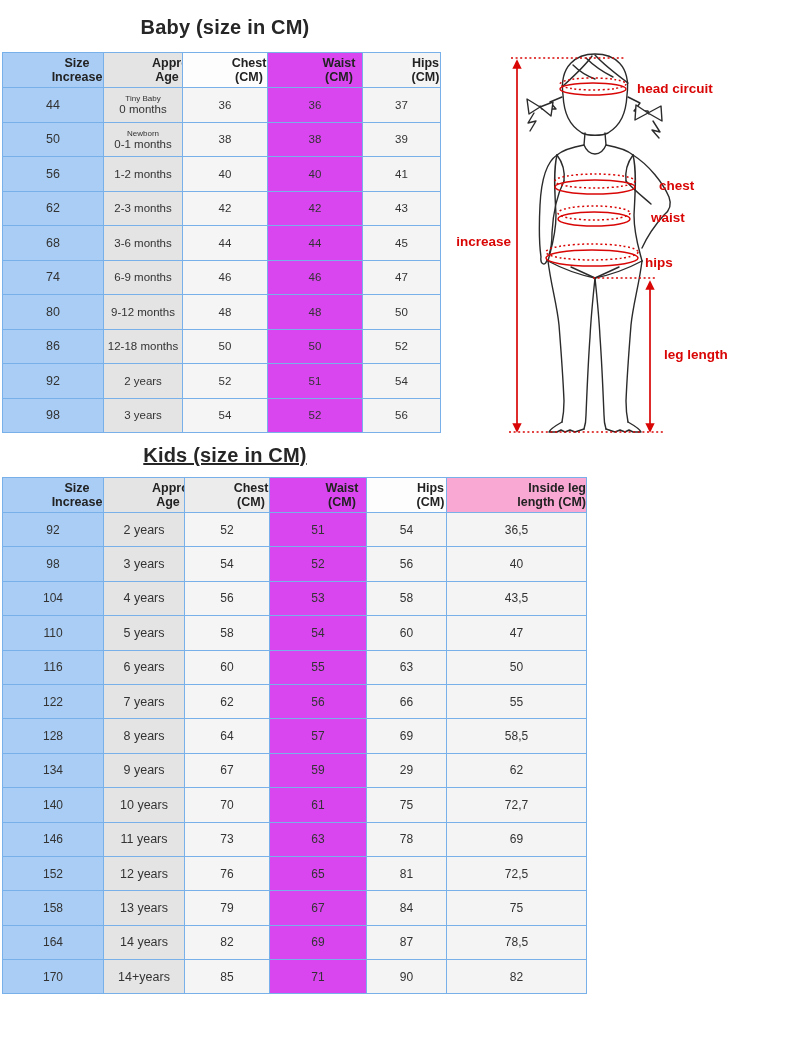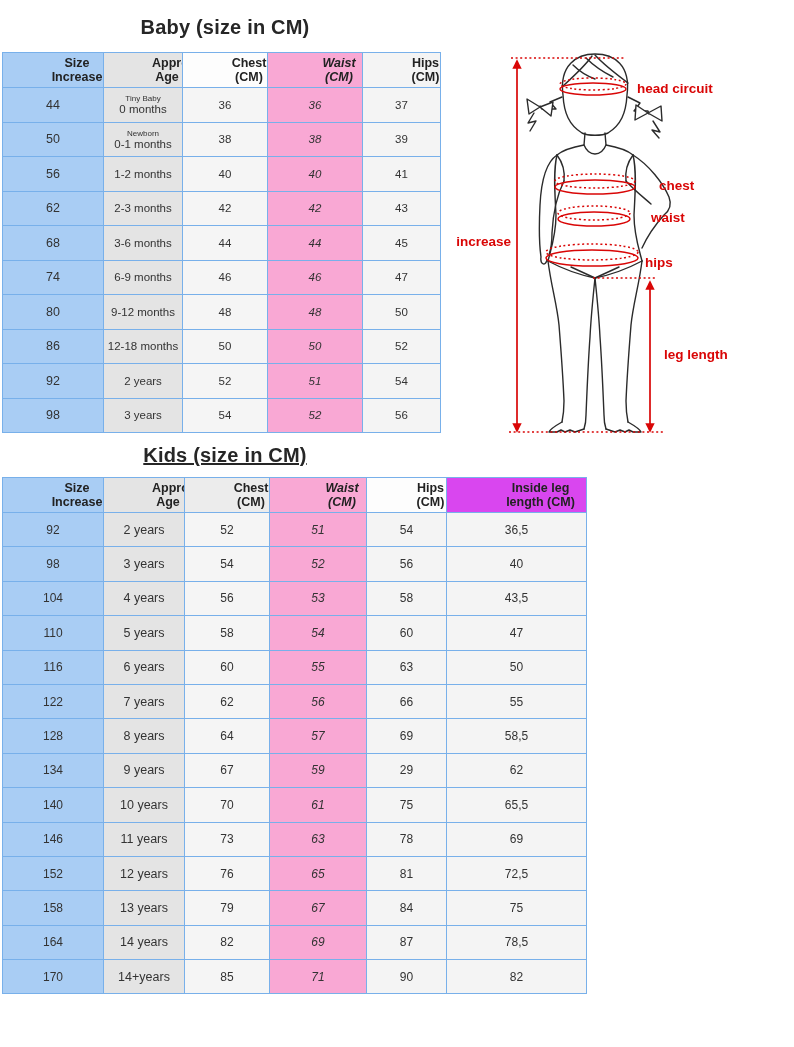--- a/index.html
+++ b/index.html
@@ -38,27 +38,27 @@
   .size-table td{font-size:11.5px;color:#333333;}
   table.kids td{font-size:12px;}
   table.kids td.c1{font-size:12.5px;}
   table.baby td.c0{font-size:12.5px;}
   table.kids td.c0{font-size:12px;}
 
   
   .size-table .c0{background:#a9cdf4;}
   .size-table .c1{background:#e4e4e4;}
   .size-table .c2{background:#f5f5f5;}
-  .size-table .c3{background:#f9a8d4;font-style:italic;}
+  .size-table .c3{background:#d946ef;}
   .size-table .c4{background:#f4f4f4;}
   .size-table .c5{background:#f4f4f4;}
   table.baby thead .c2{background:#fdfdfd;}
   table.kids thead .c2{background:#ececec;}
   table.kids thead .c4{background:#fdfdfd;}
-  table.kids thead .c5{background:#d946ef;}
+  table.kids thead .c5{background:#f9a8d4;text-align:right;}
 
   .age-note{font-size:8px;line-height:9px;color:#333333;}
 
   
   svg.figure{position:absolute;left:445px;top:45px;}
   .ink{stroke:#2b2b2b;fill:none;stroke-width:1.4;stroke-linecap:round;stroke-linejoin:round;}
   .red{stroke:#d90606;fill:none;stroke-width:1.5;}
   .dot{stroke:#d90606;fill:none;stroke-width:1.5;stroke-dasharray:2 2.6;}
   .arrow{stroke:#d90606;fill:none;stroke-width:1.7;}
   .rlabel{
@@ -255,21 +255,21 @@
           <td class="c3">59</td>
           <td class="c4">29</td>
           <td class="c5">62</td>
         </tr>
         <tr>
           <td class="c0">140</td>
           <td class="c1">10 years</td>
           <td class="c2">70</td>
           <td class="c3">61</td>
           <td class="c4">75</td>
-          <td class="c5">65,5</td>
+          <td class="c5">72,7</td>
         </tr>
         <tr>
           <td class="c0">146</td>
           <td class="c1">11 years</td>
           <td class="c2">73</td>
           <td class="c3">63</td>
           <td class="c4">78</td>
           <td class="c5">69</td>
         </tr>
         <tr>

